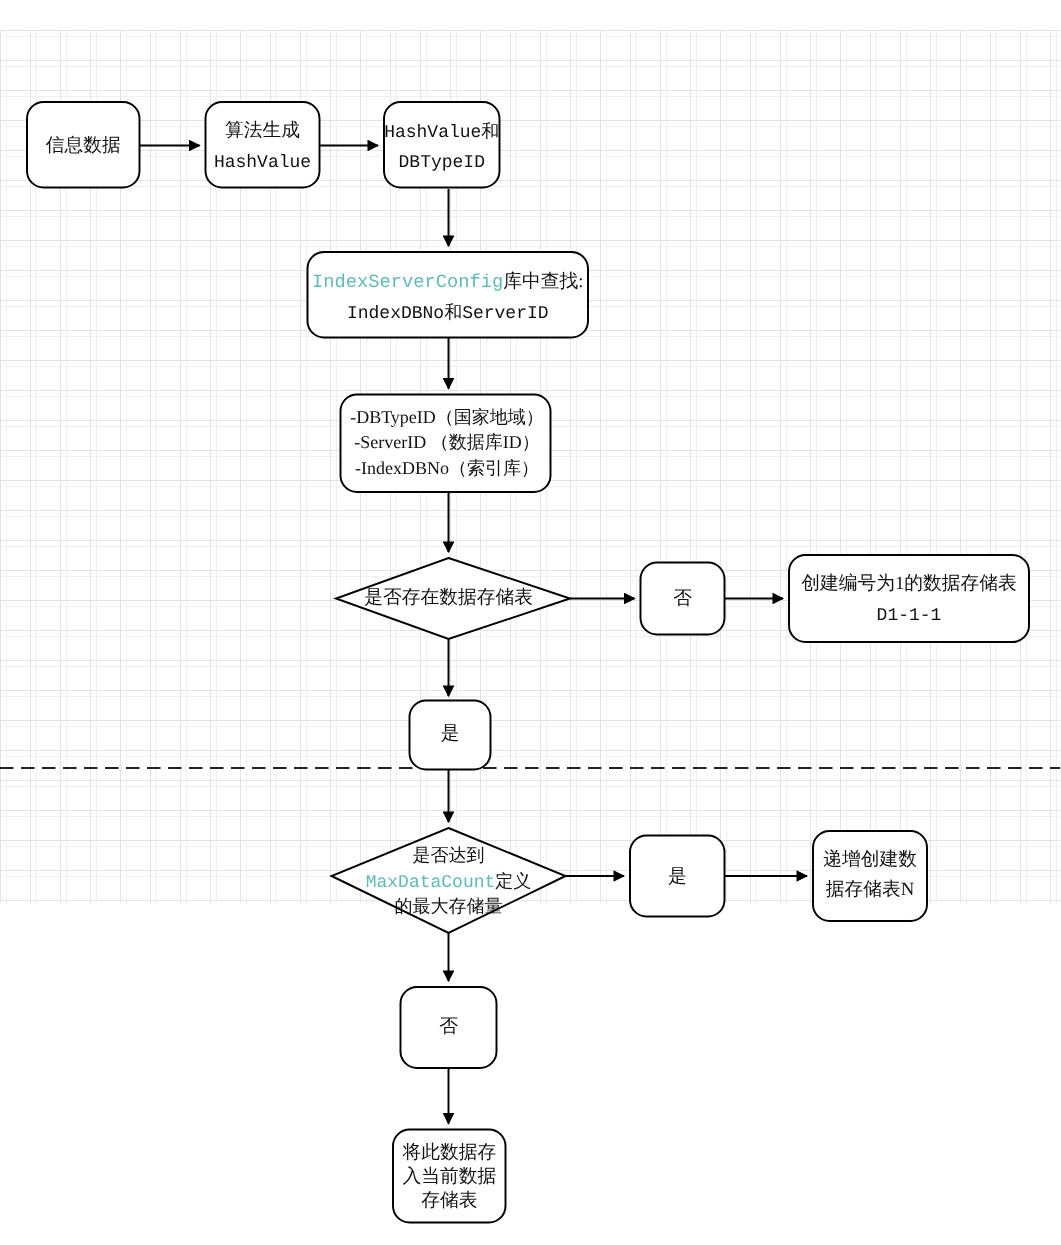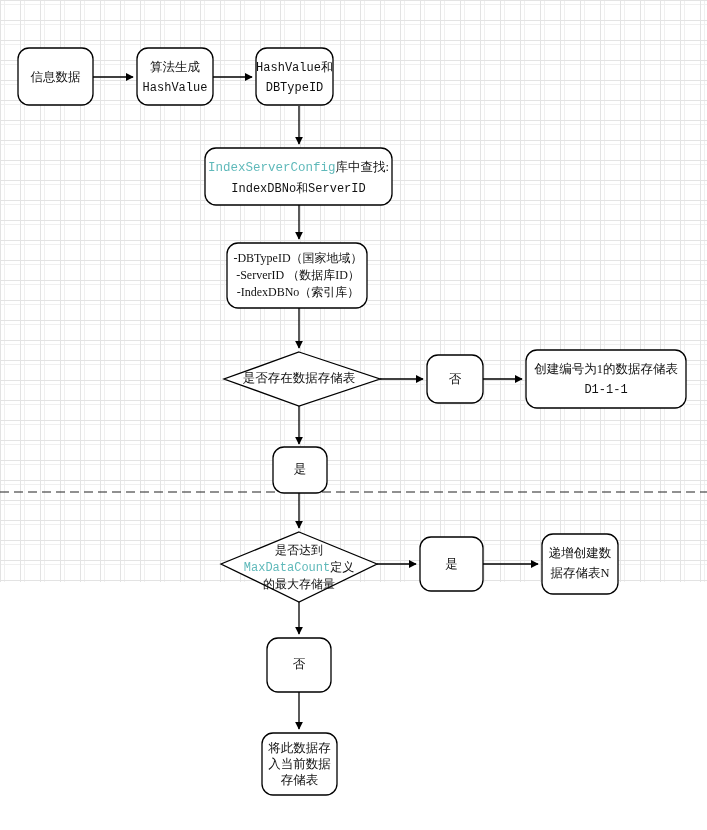--- a/index.html
+++ b/index.html
@@ -26,20 +26,21 @@
     background-size:
       20px 20px,
       20px 20px,
       20px 20px,
       20px 20px;
     background-position:
       0px 0px,
       0px 0px,
       4px 0px,
       0px 4px;
+    margin-top: 20px;
   }
   svg#diagram {
     position: absolute;
     left: 0;
     top: 0;
     width: 707px;
     height: 830px;
   }
   .node-rect {
     fill: #ffffff;

